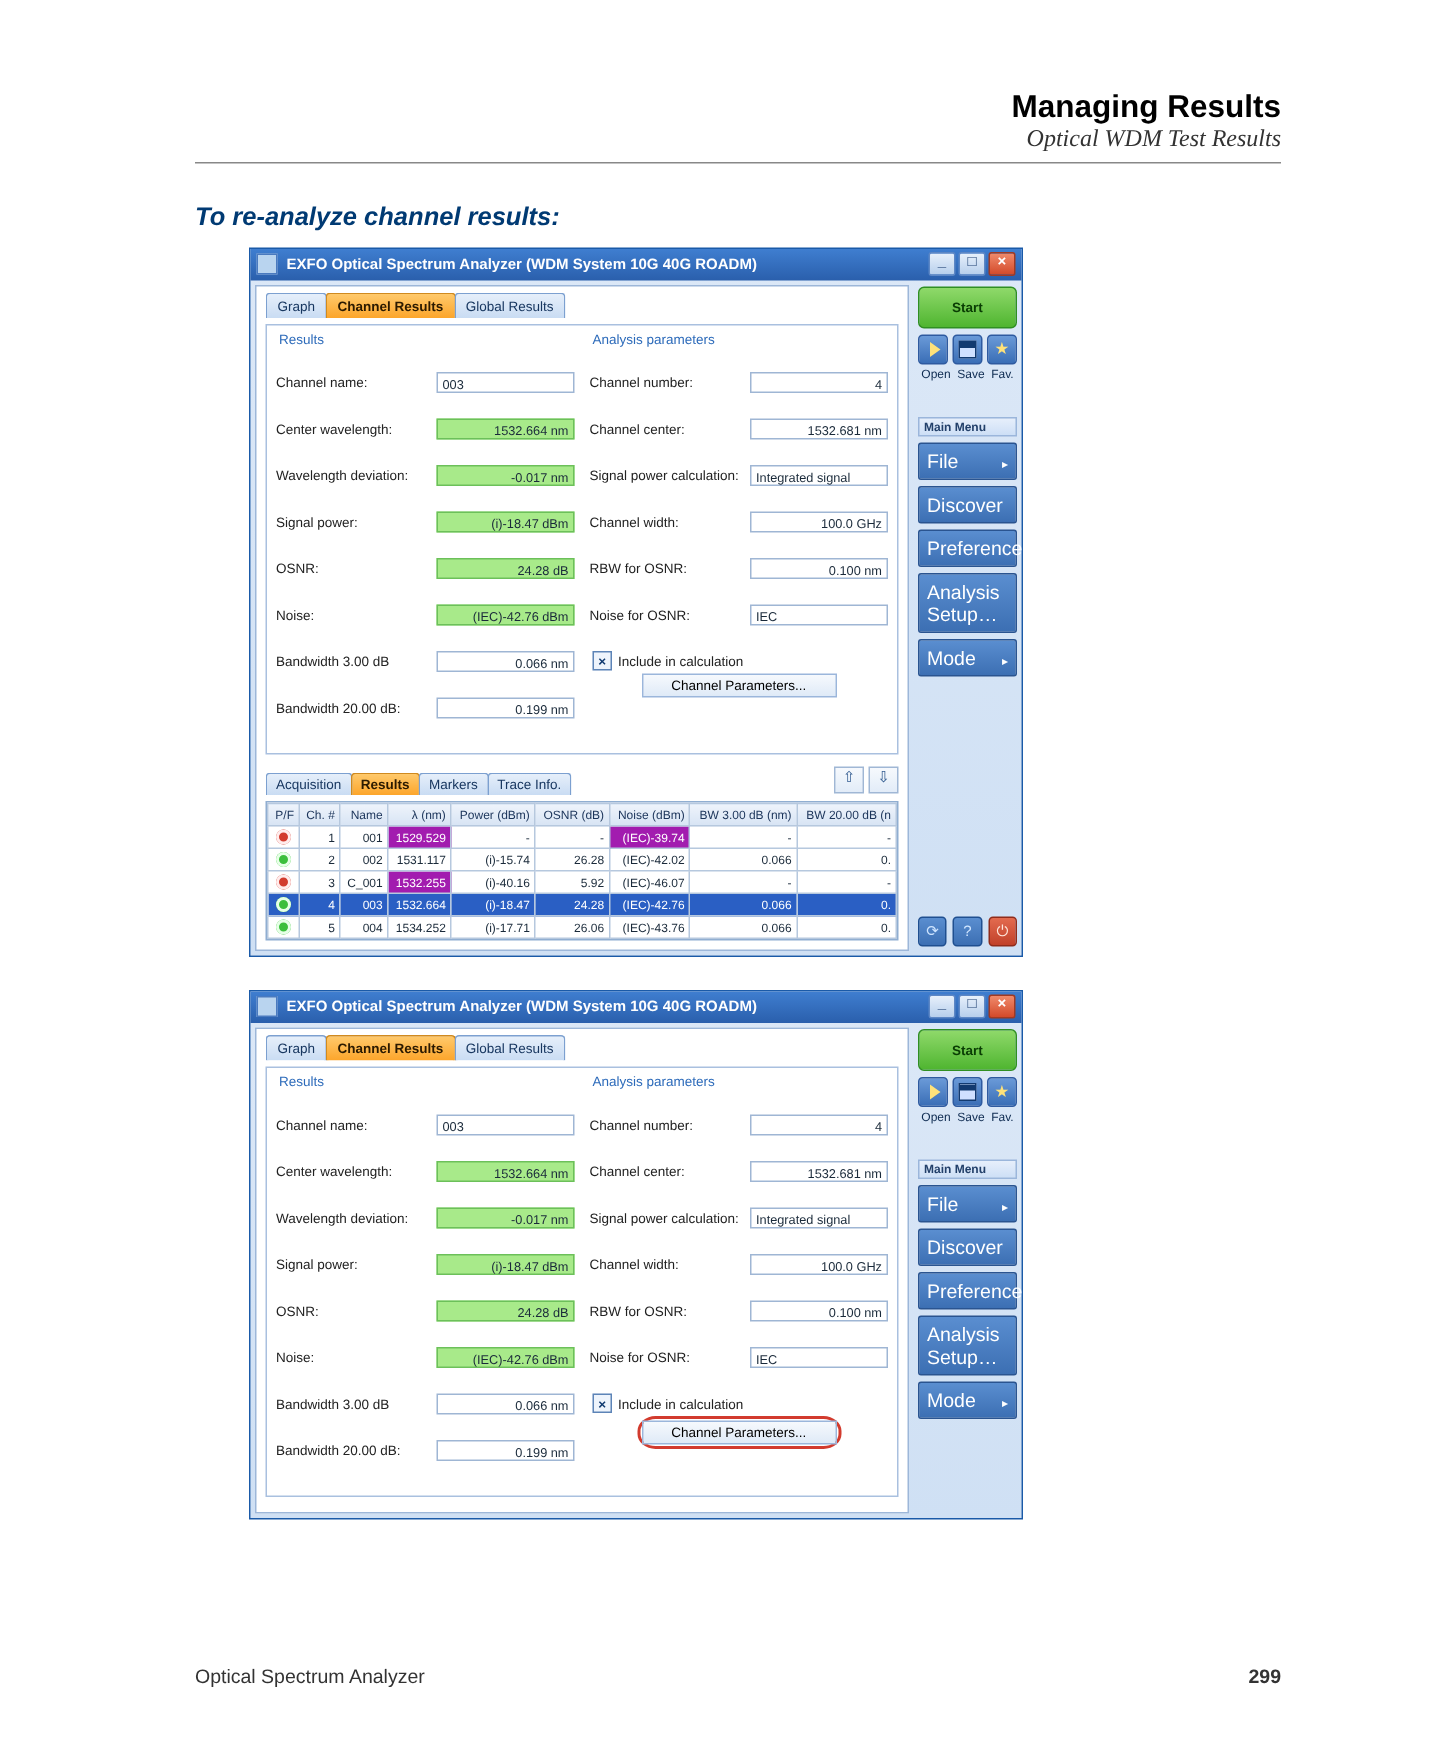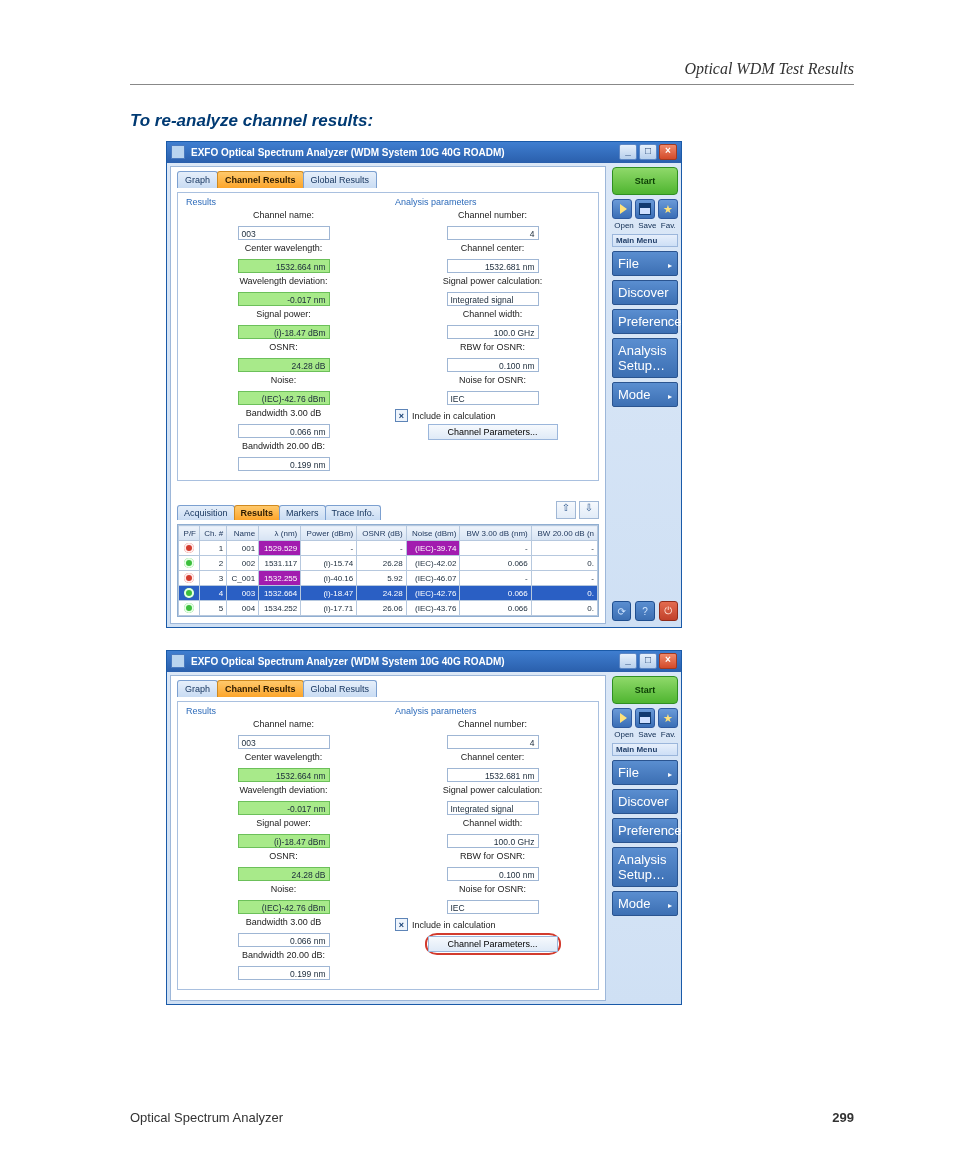--- a/index.html
+++ b/index.html
@@ -76,21 +76,21 @@
     width: 18px; height: 18px; border: 1px solid #2e5aa0; border-radius: 3px;
     background: linear-gradient(#6a9ad8, #3a6eb6);
     display: flex; align-items: center; justify-content: center; color: #fff;
   }
   .tbtn.play::before { content:""; border-left: 7px solid #ffe27a; border-top:5px solid transparent; border-bottom:5px solid transparent; margin-left:2px; }
   .tbtn.save::before { content:""; width:10px; height:10px; background:#cfe0ff; border:1px solid #123a70; box-shadow: inset 0 4px 0 #123a70; }
   .tbtn.star::before { content:"★"; color:#ffe27a; font-size:11px; line-height:1; }
   .tlbl { display:flex; gap:0; justify-content:space-around; font-size:8px; color:#0d2a50; margin-top:-2px;}
   .mm-head {
     background: linear-gradient(#e7effb, #cddff6); border:1px solid #9bb6db;
-    font-size: 8px; font-weight:700; color:#23406a; padding:1px 3px;
+    font-size: 8px; font-weight:700; color:#23406a; padding:1px 3px;margin-top:20px;
   }
   .side-item {
     background: linear-gradient(#5a8ed0, #3c6fb3);
     color: #fff; border: 1px solid #2a5490; border-radius: 2px;
     font-size: 13px; padding: 4px 5px; display:flex; justify-content:space-between; align-items:center;
   }
   .side-item .caret::after{ content:"▸"; font-size:8px; }
   .powerrow { display:flex; gap:4px; justify-content:center; margin-top:auto; }
   .pbtn {
     width:18px; height:18px; border-radius:3px; border:1px solid #1f4f90;
@@ -106,21 +106,21 @@
     padding: 3px 7px; font-size: 9px; border:1px solid #7ca0d0;
     background: linear-gradient(#e6effa,#c9dcf3);
     color:#183760; border-bottom:none; border-radius:3px 3px 0 0;
     margin-right:-1px;
   }
   .toptab.active{ background: linear-gradient(#ffc96b,#fca52b); border-color:#d08a1f; color:#2b1a00; font-weight:700;}
   .panelwrap { border:1px solid #a9c0df; padding:4px 6px 6px; background:#fff; }
   .cols { display:flex; gap:10px; }
   .col { flex:1; }
   .groupTitle { color:#2d6bba; font-size:9px; margin: 0 0 3px 2px; }
-  .kv { display:flex; align-items:center; justify-content:space-between; margin: 3px 0; gap:6px;flex-direction:column; }
+  .kv { display:flex; align-items:center; justify-content:space-between; margin: 17px 0; gap:6px; }
   .kv .k { font-size:9px; color:#222; }
   .val {
     width: 92px; height: 14px; line-height:14px; border:1px solid #9fb6d4;
     font-size:8.5px; text-align:right; padding: 0 3px; box-sizing:border-box;
     background:#fff;
   }
   .val.g { background:#a8ea8a; border-color:#6cc05a; }
   .chk { display:flex; align-items:center; gap:4px; font-size:9px; color:#222; margin:4px 0 2px 2px;}
   .chk .box {
     width:11px; height:11px; border:1px solid #5d84b7; background:#eef4fc;
@@ -129,21 +129,21 @@
   .btnmid {
     border:1px solid #9bb6db; background:linear-gradient(#f6f9fd,#dfeaf7);
     font-size:9px; text-align:center; padding:2px 10px; width:130px; margin:2px auto 0; display:block;
   }
   .ring {
     border:2px solid #d23b2e; border-radius: 12px/10px; padding: 1px;
     display:inline-block;
   }
 
   
-  .subtabs { display:flex; gap:0; margin-top:16px; align-items:flex-end; }
+  .subtabs { display:flex; gap:0; margin-top:4px; align-items:flex-end; }
   .subtab { padding:2px 6px; font-size:9px; border:1px solid #7ca0d0; border-bottom:none; border-radius:3px 3px 0 0;
     background:linear-gradient(#e6effa,#c9dcf3); color:#183760; margin-right:-1px;}
   .subtab.active{ background:linear-gradient(#ffc96b,#fca52b); border-color:#d08a1f; color:#2b1a00; font-weight:700;}
   .arrows { margin-left:auto; display:flex; gap:3px; padding-bottom:1px;}
   .arrowbtn{ width:18px;height:16px;border:1px solid #a0b7d5;background:linear-gradient(#f6f9fd,#e2ecf8); text-align:center; font-size:10px; color:#335c91;}
   .tablewrap { border:1px solid #90aed1; overflow:hidden;}
   table.grid{ border-collapse:collapse; width:100%; font-size:8px; }
   table.grid th, table.grid td{
     border:1px solid #b6c8de; padding:1px 3px; white-space:nowrap; text-align:right;
     height:12px;
@@ -164,20 +164,21 @@
     display:flex; justify-content:space-between;
     font-family: Arial, Helvetica, sans-serif; font-size: 13px; color:#333;
   }
   .footer .pg{ font-weight:700; }
 </style>
 </head>
 <body>
 
 <div class="page">
   <div class="rh">
+    <div class="rh-title">Managing Results</div>
     <div class="rh-sub">Optical WDM Test Results</div>
   </div>
   <hr class="rule">
 
   <div class="lead">To re-analyze channel results:</div>
 
 
   <div class="shot">
     <div class="titlebar">
       <div style="display:flex;align-items:center;gap:2px;">

